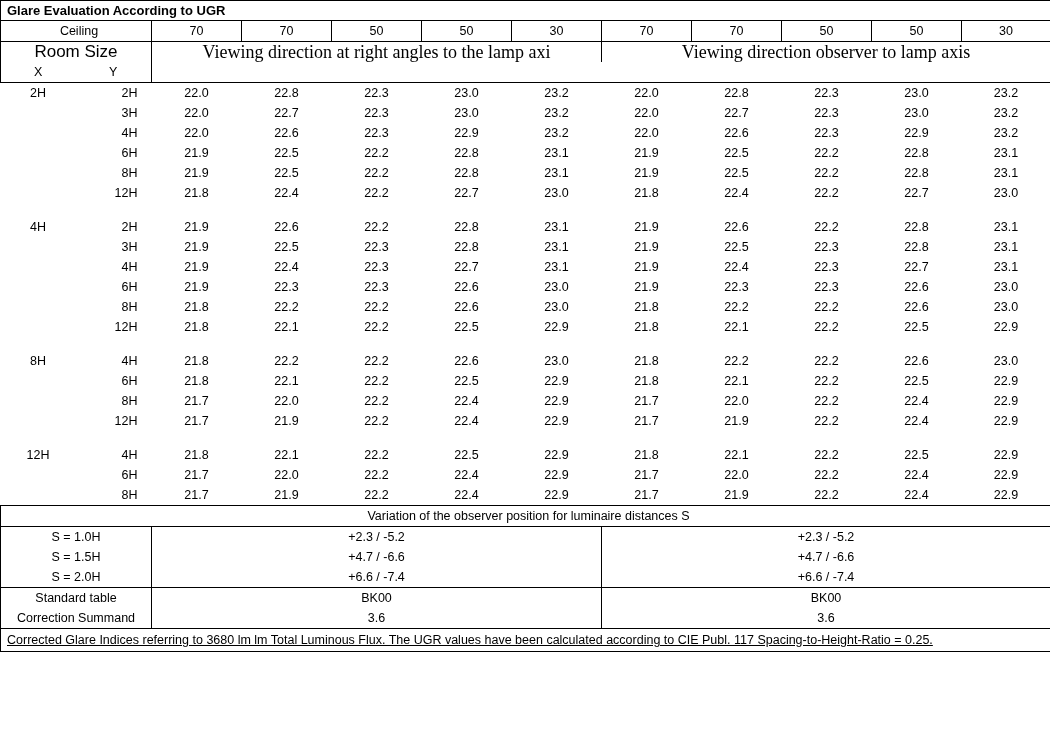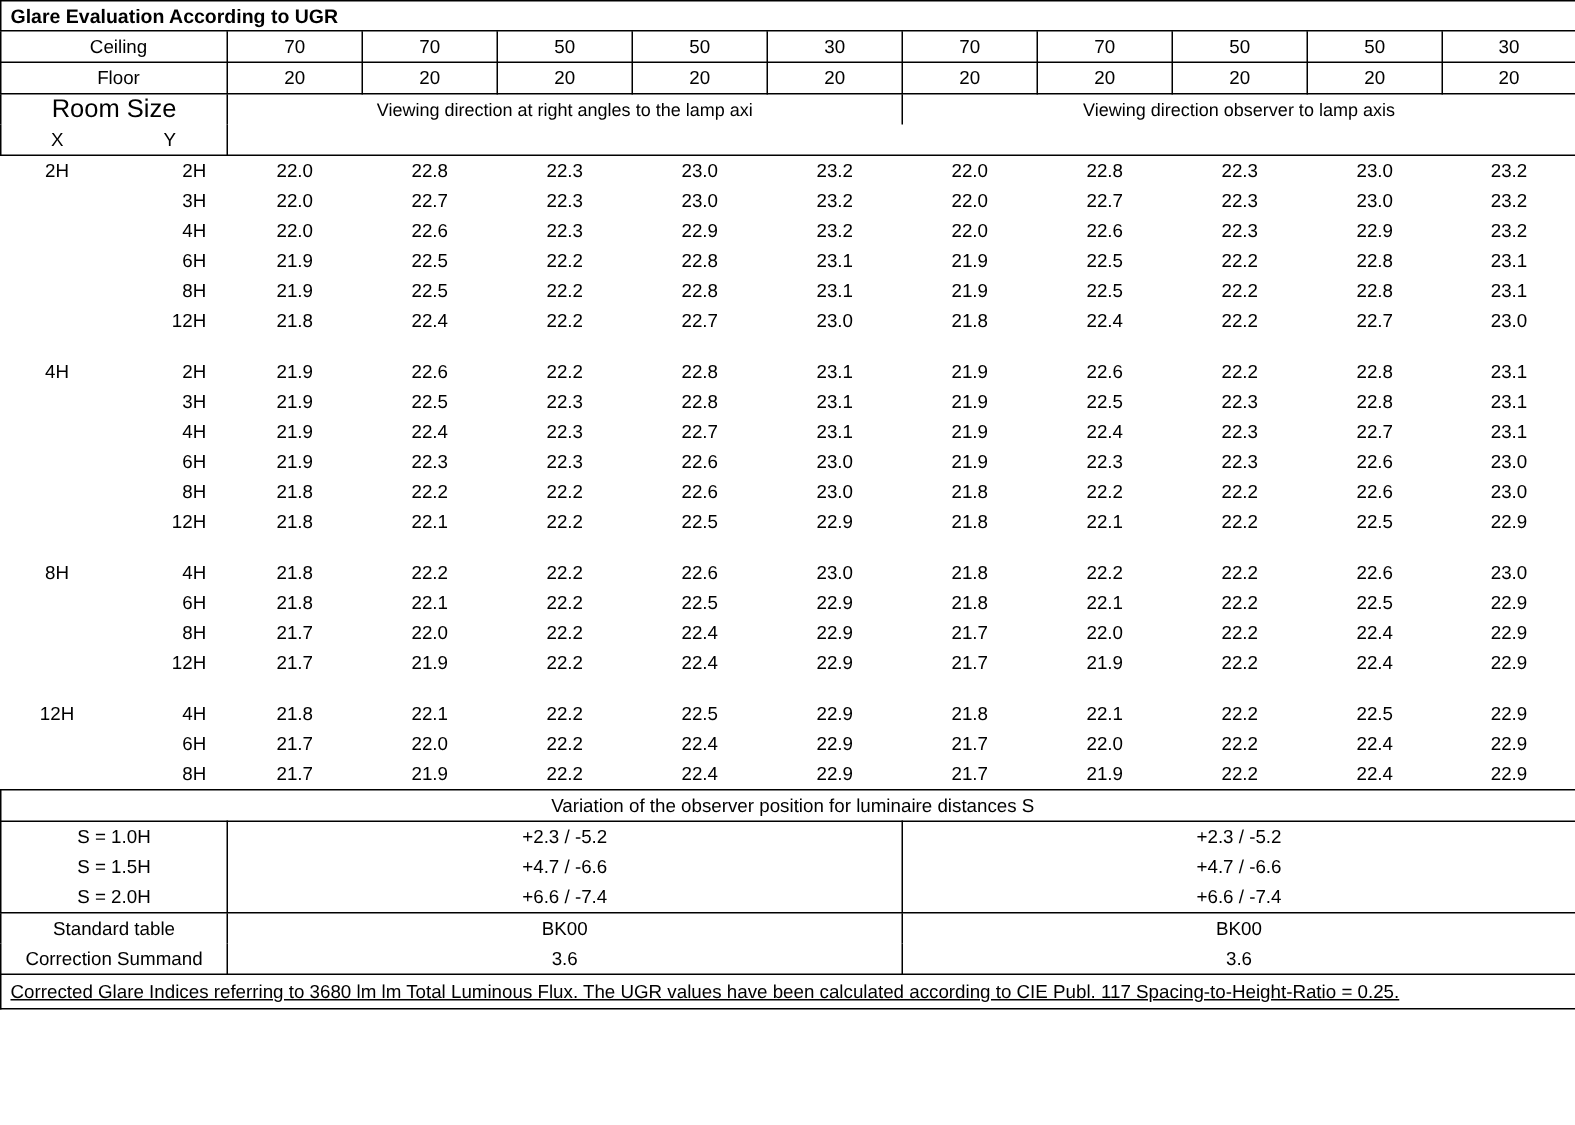--- a/index.html
+++ b/index.html
@@ -57,21 +57,22 @@
   .nb-left {
     border-left: none !important;
   }
   .nb-right {
     border-right: none !important;
   }
   .data {
     text-align: center;
   }
   .dir-header {
-    font-size: 12px;
+    font-size: 18px;
+    font-family: Liberation Serif, serif;
   }
   .blockgap td {
     height: 14px !important;
     line-height: 14px !important;
   }
   .roomsize-label {
     font-size: 17px;
   }
   .footer-cell {
     text-align: left !important;
@@ -129,33 +130,20 @@
         <td>50</td>
         <td>30</td>
         <td>70</td>
         <td>70</td>
         <td>50</td>
         <td>50</td>
         <td>30</td>
       </tr>
 
 
-      <tr>
-        <td class="rowlabel" colspan="2">Floor</td>
-        <td>20</td>
-        <td>20</td>
-        <td>20</td>
-        <td>20</td>
-        <td>20</td>
-        <td>20</td>
-        <td>20</td>
-        <td>20</td>
-        <td>20</td>
-        <td>20</td>
-      </tr>
 
       <tr>
         <td class="nb-bottom roomsize-label" colspan="2">Room Size</td>
         <td class="nb-bottom dir-header" colspan="5">Viewing direction at right angles to the lamp axi</td>
         <td class="nb-bottom dir-header" colspan="5">Viewing direction observer to lamp axis</td>
       </tr>
       <tr>
         <td class="nb-top nb-right xy-left">X</td>
         <td class="nb-top nb-left xy-left">Y</td>
         <td class="nb-top nb-left nb-right" colspan="5"></td>

